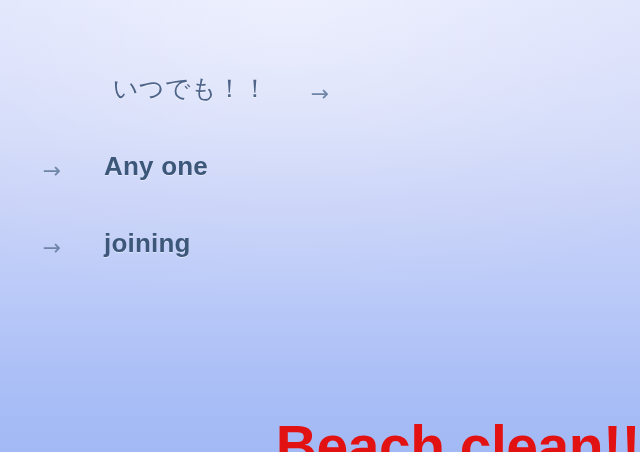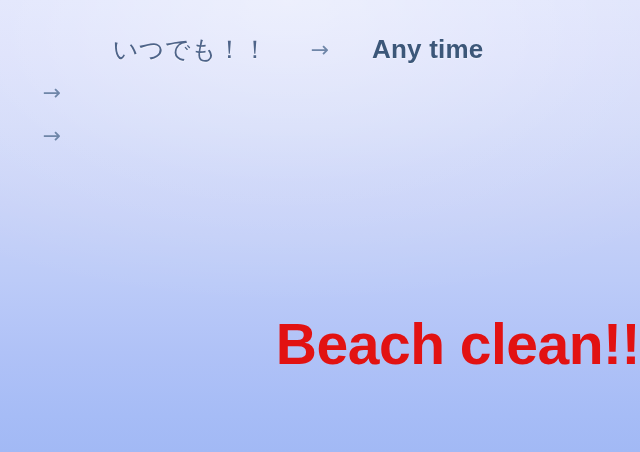--- a/index.html
+++ b/index.html
@@ -47,22 +47,23 @@
 
   
   .slogan-block {
     position: absolute;
     left: 0;
     top: 28px;
     width: 640px;
   }
   .slogan-row {
     display: flex;
-    align-items: center;
+    align-items: flex-end;
     height: 43px;
+    margin-top: 34px;
   }
   .slogan-jp {
     width: 268px;
     text-align: right;
     padding-right: 0px;
     font-size: 25px;
     font-weight: 500;
     color: #4e6489;
     letter-spacing: 0.5px;
     text-shadow: 0 1px 1px rgba(255,255,255,0.55);
@@ -105,28 +106,29 @@
 </head>
 <body>
 
 <div id="poster">
 
   <div class="slogan-block">
 
     <div class="slogan-row">
       <span class="slogan-jp">いつでも！！</span>
       <span class="slogan-arrow">→</span>
-      <span class="slogan-en">Any time</span>
     </div>
 
     <div class="slogan-row">
       <span class="slogan-arrow">→</span>
+      <span class="slogan-en">Any one</span>
     </div>
 
     <div class="slogan-row">
       <span class="slogan-arrow">→</span>
+      <span class="slogan-en">joining</span>
     </div>
 
   </div>
 
   <div class="main-title">Beach clean!!</div>
 
 </div>
 
 </body></html>

